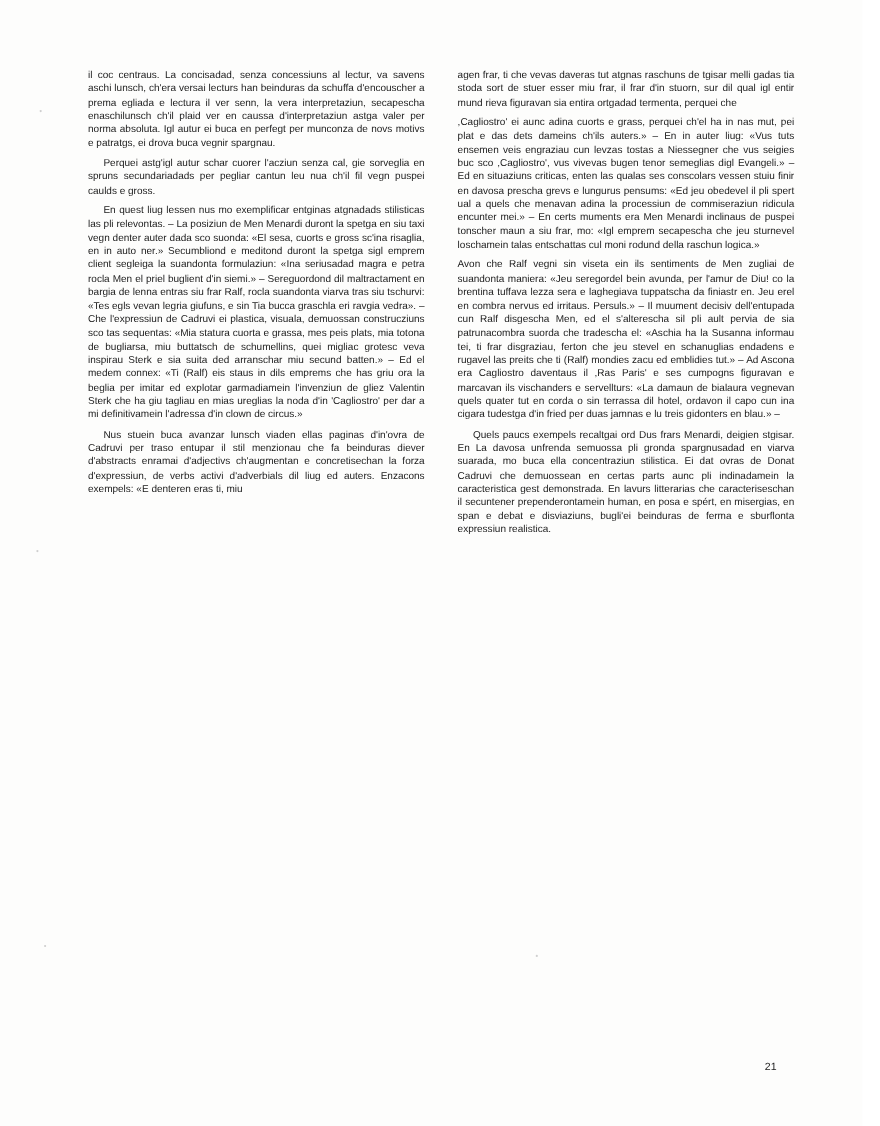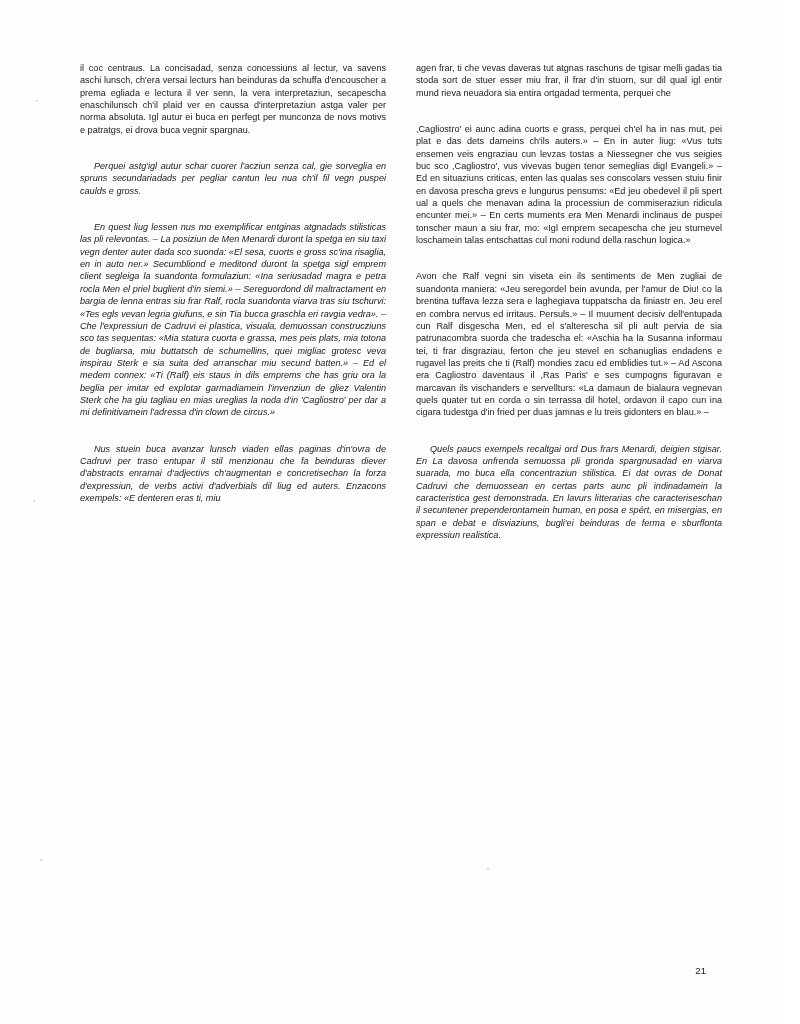--- a/index.html
+++ b/index.html
@@ -39,25 +39,24 @@
   p {
     margin: 0 0 0 0;
     font-size: 9.1px;
     line-height: 12.35px;
     text-align: justify;
     text-justify: inter-word;
     hyphens: manual;
     color: #1a1a1a;
   }
   p + p {
-    margin-top: 24px;
+    margin-top: 6px;
   }
   p.indent {
     text-indent: 14px;
-    font-style: italic;
   }
   .page-number {
     position: absolute;
     right: 78px;
     bottom: 48px;
     font-size: 9.6px;
     color: #1a1a1a;
   }
   .speck {
     position: absolute;
@@ -81,21 +80,21 @@
     <div class="columns">
 
       <div class="col">
         <p>il coc centraus. La concisadad, senza concessiuns al lectur, va savens aschi lunsch, ch'era versai lecturs han beinduras da schuffa d'encouscher a prema egliada e lectura il ver senn, la vera interpretaziun, secapescha enaschilunsch ch'il plaid ver en caussa d'interpretaziun astga valer per norma absoluta. Igl autur ei buca en perfegt per munconza de novs motivs e patratgs, ei drova buca vegnir spargnau.</p>
         <p class="indent">Perquei astg'igl autur schar cuorer l'acziun senza cal, gie sorveglia en spruns secundariadads per pegliar cantun leu nua ch'il fil vegn puspei caulds e gross.</p>
         <p class="indent">En quest liug lessen nus mo exemplificar entginas atgnadads stilisticas las pli relevontas. – La posiziun de Men Menardi duront la spetga en siu taxi vegn denter auter dada sco suonda: «El sesa, cuorts e gross sc'ina risaglia, en in auto ner.» Secumbliond e meditond duront la spetga sigl emprem client segleiga la suandonta formulaziun: «Ina seriusadad magra e petra rocla Men el priel buglient d'in siemi.» – Sereguordond dil maltractament en bargia de lenna entras siu frar Ralf, rocla suandonta viarva tras siu tschurvi: «Tes egls vevan legria giufuns, e sin Tia bucca graschla eri ravgia vedra». – Che l'expressiun de Cadruvi ei plastica, visuala, demuossan construcziuns sco tas sequentas: «Mia statura cuorta e grassa, mes peis plats, mia totona de bugliarsa, miu buttatsch de schumellins, quei migliac grotesc veva inspirau Sterk e sia suita ded arranschar miu secund batten.» – Ed el medem connex: «Ti (Ralf) eis staus in dils emprems che has griu ora la beglia per imitar ed explotar garmadiamein l'invenziun de gliez Valentin Sterk che ha giu tagliau en mias ureglias la noda d'in 'Cagliostro' per dar a mi definitivamein l'adressa d'in clown de circus.»</p>
         <p class="indent">Nus stuein buca avanzar lunsch viaden ellas paginas d'in'ovra de Cadruvi per traso entupar il stil menzionau che fa beinduras diever d'abstracts enramai d'adjectivs ch'augmentan e concretisechan la forza d'expressiun, de verbs activi d'adverbials dil liug ed auters. Enzacons exempels: «E denteren eras ti, miu</p>
       </div>
 
       <div class="col">
-        <p>agen frar, ti che vevas daveras tut atgnas raschuns de tgisar melli gadas tia stoda sort de stuer esser miu frar, il frar d'in stuorn, sur dil qual igl entir mund rieva neuadora sia entira ortgadad termenta, perquei che</p>
+        <p>agen frar, ti che vevas daveras tut atgnas raschuns de tgisar melli gadas tia stoda sort de stuer esser miu frar, il frar d'in stuorn, sur dil qual igl entir mund rieva figuravan sia entira ortgadad termenta, perquei che</p>
         <p>,Cagliostro' ei aunc adina cuorts e grass, perquei ch'el ha in nas mut, pei plat e das dets dameins ch'ils auters.» – En in auter liug: «Vus tuts ensemen veis engraziau cun levzas tostas a Niessegner che vus seigies buc sco ,Cagliostro', vus vivevas bugen tenor semeglias digl Evangeli.» – Ed en situaziuns criticas, enten las qualas ses conscolars vessen stuiu finir en davosa prescha grevs e lungurus pensums: «Ed jeu obedevel il pli spert ual a quels che menavan adina la processiun de commiseraziun ridicula encunter mei.» – En certs muments era Men Menardi inclinaus de puspei tonscher maun a siu frar, mo: «Igl emprem secapescha che jeu sturnevel loschamein talas entschattas cul moni rodund della raschun logica.»</p>
         <p>Avon che Ralf vegni sin viseta ein ils sentiments de Men zugliai de suandonta maniera: «Jeu seregordel bein avunda, per l'amur de Diu! co la brentina tuffava lezza sera e laghegiava tuppatscha da finiastr en. Jeu erel en combra nervus ed irritaus. Persuls.» – Il muument decisiv dell'entupada cun Ralf disgescha Men, ed el s'alterescha sil pli ault pervia de sia patrunacombra suorda che tradescha el: «Aschia ha la Susanna informau tei, ti frar disgraziau, ferton che jeu stevel en schanuglias endadens e rugavel las preits che ti (Ralf) mondies zacu ed emblidies tut.» – Ad Ascona era Cagliostro daventaus il ,Ras Paris' e ses cumpogns figuravan e marcavan ils vischanders e servellturs: «La damaun de bialaura vegnevan quels quater tut en corda o sin terrassa dil hotel, ordavon il capo cun ina cigara tudestga d'in fried per duas jamnas e lu treis gidonters en blau.» –</p>
         <p class="indent">Quels paucs exempels recaltgai ord Dus frars Menardi, deigien stgisar. En La davosa unfrenda semuossa pli gronda spargnusadad en viarva suarada, mo buca ella concentraziun stilistica. Ei dat ovras de Donat Cadruvi che demuossean en certas parts aunc pli indinadamein la caracteristica gest demonstrada. En lavurs litterarias che caracteriseschan il secuntener prependerontamein human, en posa e spért, en misergias, en span e debat e disviaziuns, bugli'ei beinduras de ferma e sburflonta expressiun realistica.</p>
       </div>
 
     </div>
   </div>
 
   <div class="page-number">21</div>
 </div>

